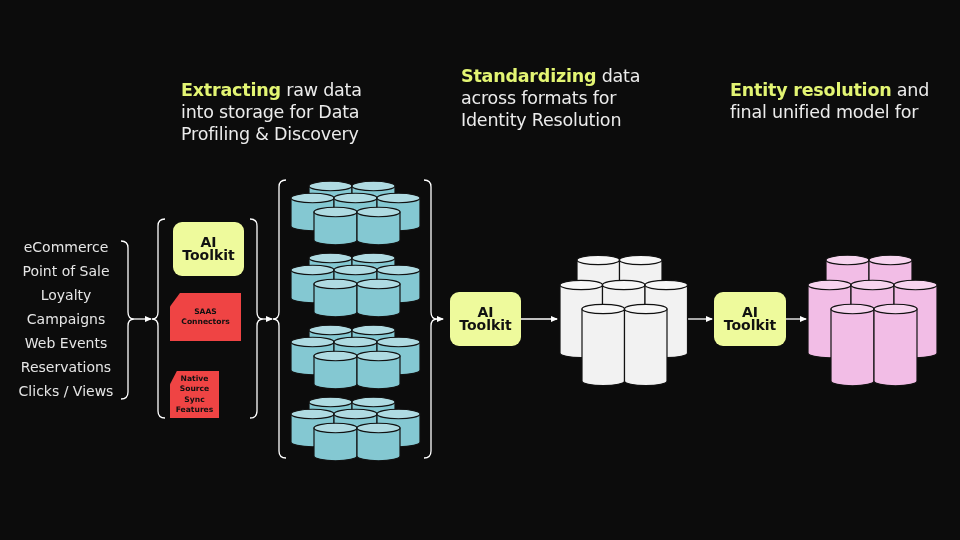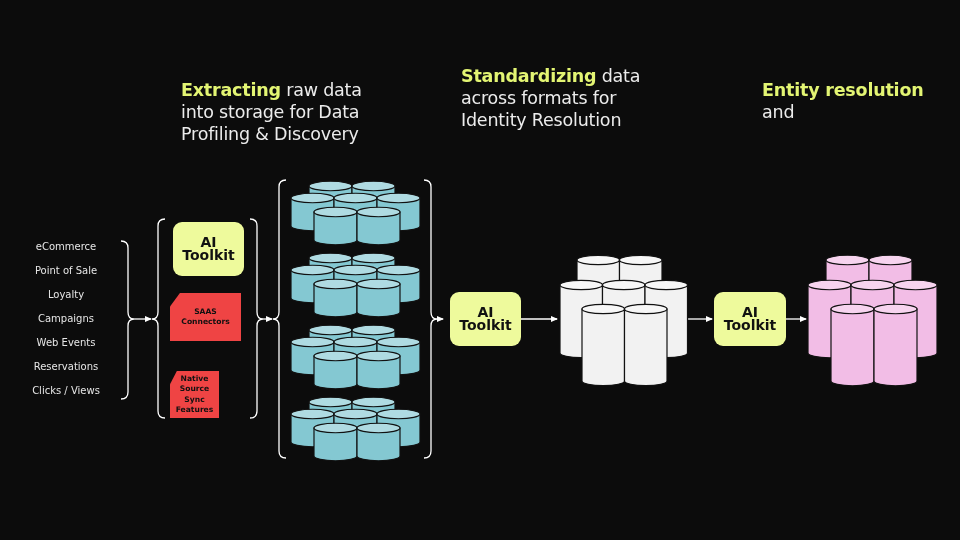--- a/index.html
+++ b/index.html
@@ -1,39 +1,40 @@
 <!DOCTYPE html>
 <html><head>
 <meta charset="utf-8">
 <style>
   html, body { margin:0; padding:0; }
   body { width:960px; height:540px; background:#0c0c0c; overflow:hidden; position:relative; font-family:"DejaVu Sans", sans-serif; }
   svg#diagram { position:absolute; left:0; top:0; }
   .heading { position:absolute; color:#ececec; font-family:"DejaVu Sans", sans-serif; font-size:17.5px; line-height:22px; letter-spacing:-0.2px;margin-left:15px; }
   .heading .hl { color:#e3f573; font-weight:bold; }
-  .src-list { position:absolute; left:14px; top:238px; width:104px; text-align:center; color:#e6e6e6; font-size:10px; }
+  .src-list { position:absolute; left:14px; top:238px; width:104px; text-align:center; color:#e6e6e6; font-size:14px; }
   .src-list div { height:24px; line-height:18px; }
   .tk { position:absolute; background:#eefa9c; border-radius:9px; color:#111; font-weight:bold; font-size:14px; line-height:13px; display:flex; flex-direction:column; align-items:center; justify-content:center; text-align:center; }
   .card { position:absolute; background:#ef4444; color:#111; font-weight:bold; font-size:7.6px; line-height:10.5px; display:flex; flex-direction:column; align-items:center; justify-content:center; text-align:center; clip-path:polygon(14% 0, 100% 0, 100% 100%, 0 100%, 0 28%); }
 </style>
 </head>
 <body>
 
 <div class="heading" style="left:166px; top:79px;">
   <div><span class="hl">Extracting</span><span> raw data</span></div>
   <div>into storage for Data</div>
   <div>Profiling &amp; Discovery</div>
 </div>
 <div class="heading" style="left:446px; top:65px;">
   <div><span class="hl">Standardizing</span><span> data</span></div>
   <div>across formats for</div>
   <div>Identity Resolution</div>
 </div>
-<div class="heading" style="left:747px; top:79px;">
+<div class="heading" style="left:715px; top:79px;">
   <div><span class="hl">Entity resolution</span><span> and</span></div>
+  <div>final unified model for</div>
 </div>
 
 <div class="src-list">
   <div>eCommerce</div>
   <div>Point of Sale</div>
   <div>Loyalty</div>
   <div>Campaigns</div>
   <div>Web Events</div>
   <div>Reservations</div>
   <div>Clicks / Views</div>

